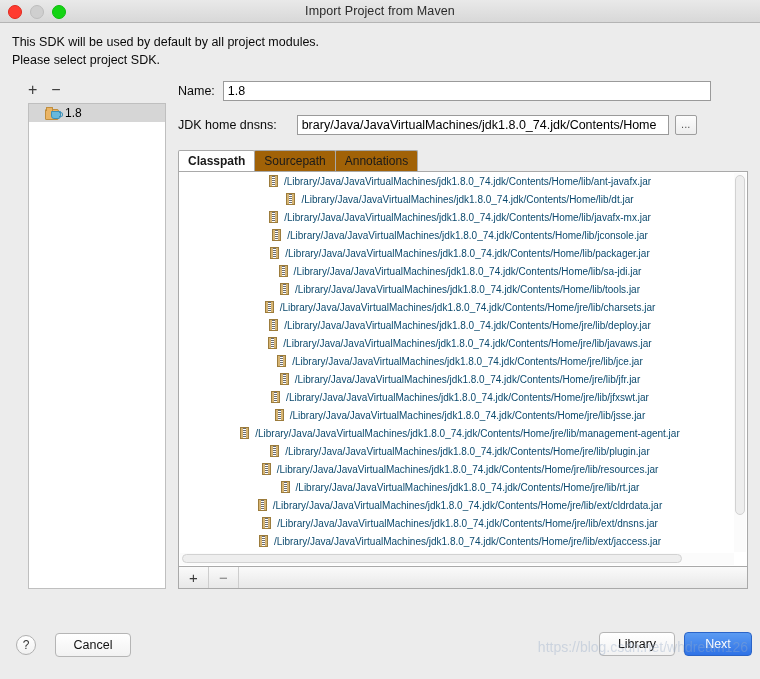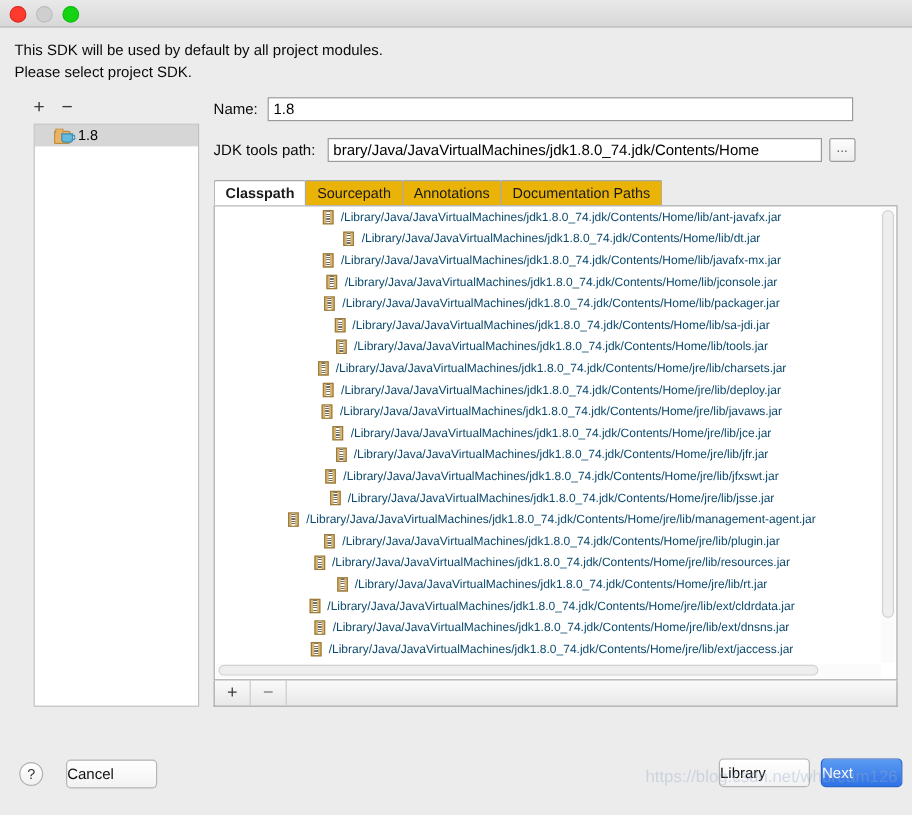--- a/index.html
+++ b/index.html
@@ -163,21 +163,21 @@
     background: #fff;
     font-family: "Liberation Sans", sans-serif;
     font-size: 12.5px;
     color: #000;
     padding: 0 4px;
     line-height: 20px;
     box-sizing: border-box;
     outline: none;
   }
   #name-input { width: 488px; margin-left: 8px; }
-  #jdk-path-input { width: 412px; margin-left: 10px; }
+  #jdk-path-input { width: 372px; margin-left: 20px; }
   .browse-btn {
     width: 22px; height: 20px;
     margin-left: 6px;
     border: 1px solid #9e9e9e;
     background: linear-gradient(to bottom,#fdfdfd,#ededed);
     border-radius: 2px;
     font-size: 11px;
     color: #555;
     text-align: center;
     line-height: 17px;
@@ -191,21 +191,21 @@
     align-items: flex-end;
     height: 22px;
     position: relative;
     margin-top: 12px;
   }
   .tab {
     height: 21px;
     line-height: 21px;
     padding: 0 9px;
     font-size: 12px;
-    background: #eab308;
+    background: #a16207;
     border: 1px solid #a9a9a9;
     border-bottom: none;
     box-sizing: border-box;
     color: #1a1a1a;
     cursor: default;
     margin-right: -1px;
     border-radius: 2px 2px 0 0;
   }
   .tab.active {
     background: #fff;
@@ -337,21 +337,21 @@
     box-sizing: border-box;
   }
   .btn {
     position: absolute;
     height: 24px;
     border-radius: 4px;
     border: 1px solid #b5b5b5;
     background: linear-gradient(to bottom,#ffffff,#f2f2f2);
     font-size: 12.5px;
     color: #111;
-    text-align: left;
+    text-align: center;
     line-height: 23px;
     box-sizing: border-box;
     cursor: default;
     user-select: none;
   }
   #cancel-button  { left: 55px;  top: 8px;  width: 76px; }
   #previous-button{ right: 85px; top: 7px;  width: 76px; }
   #next-button {
     right: 8px; top: 7px; width: 68px;
     background: linear-gradient(to bottom,#5b9bf2,#2f72e6);
@@ -371,20 +371,21 @@
 </style>
 </head>
 <body>
 
 <div class="titlebar">
   <div class="traffic">
     <span class="light close"></span>
     <span class="light min"></span>
     <span class="light zoom"></span>
   </div>
+  <div class="window-title">Import Project from Maven</div>
 </div>
 
 <div class="header">
   <div>This SDK will be used by default by all project modules.</div>
   <div>Please select project SDK.</div>
 </div>
 
 <div class="body-area">
 
   <div class="tree-toolbar">
@@ -403,30 +404,29 @@
   </div>
 
   <div class="form-area">
 
     <div class="field-row">
       <span class="field-label">Name:</span>
       <input id="name-input" class="text-input" type="text" value="1.8" style="">
     </div>
 
     <div class="field-row">
-      <span class="field-label">JDK tools path:</span>
+      <span class="field-label">JDK home dnsns:</span>
       <input id="jdk-path-input" class="text-input" type="text" value="brary/Java/JavaVirtualMachines/jdk1.8.0_74.jdk/Contents/Home" style="">
       <span class="browse-btn">...</span>
     </div>
 
     <div class="tabs">
       <span class="tab active">Classpath</span>
       <span class="tab">Sourcepath</span>
       <span class="tab">Annotations</span>
-      <span class="tab">Documentation Paths</span>
     </div>
 
     <div class="list-wrap">
 
       <div class="list-inner" id="classpath-rows">
           <div class="list-row">
             <span class="jar-icon"></span>
             <span>/Library/Java/JavaVirtualMachines/jdk1.8.0_74.jdk/Contents/Home/lib/ant-javafx.jar</span>
           </div>
           <div class="list-row">

